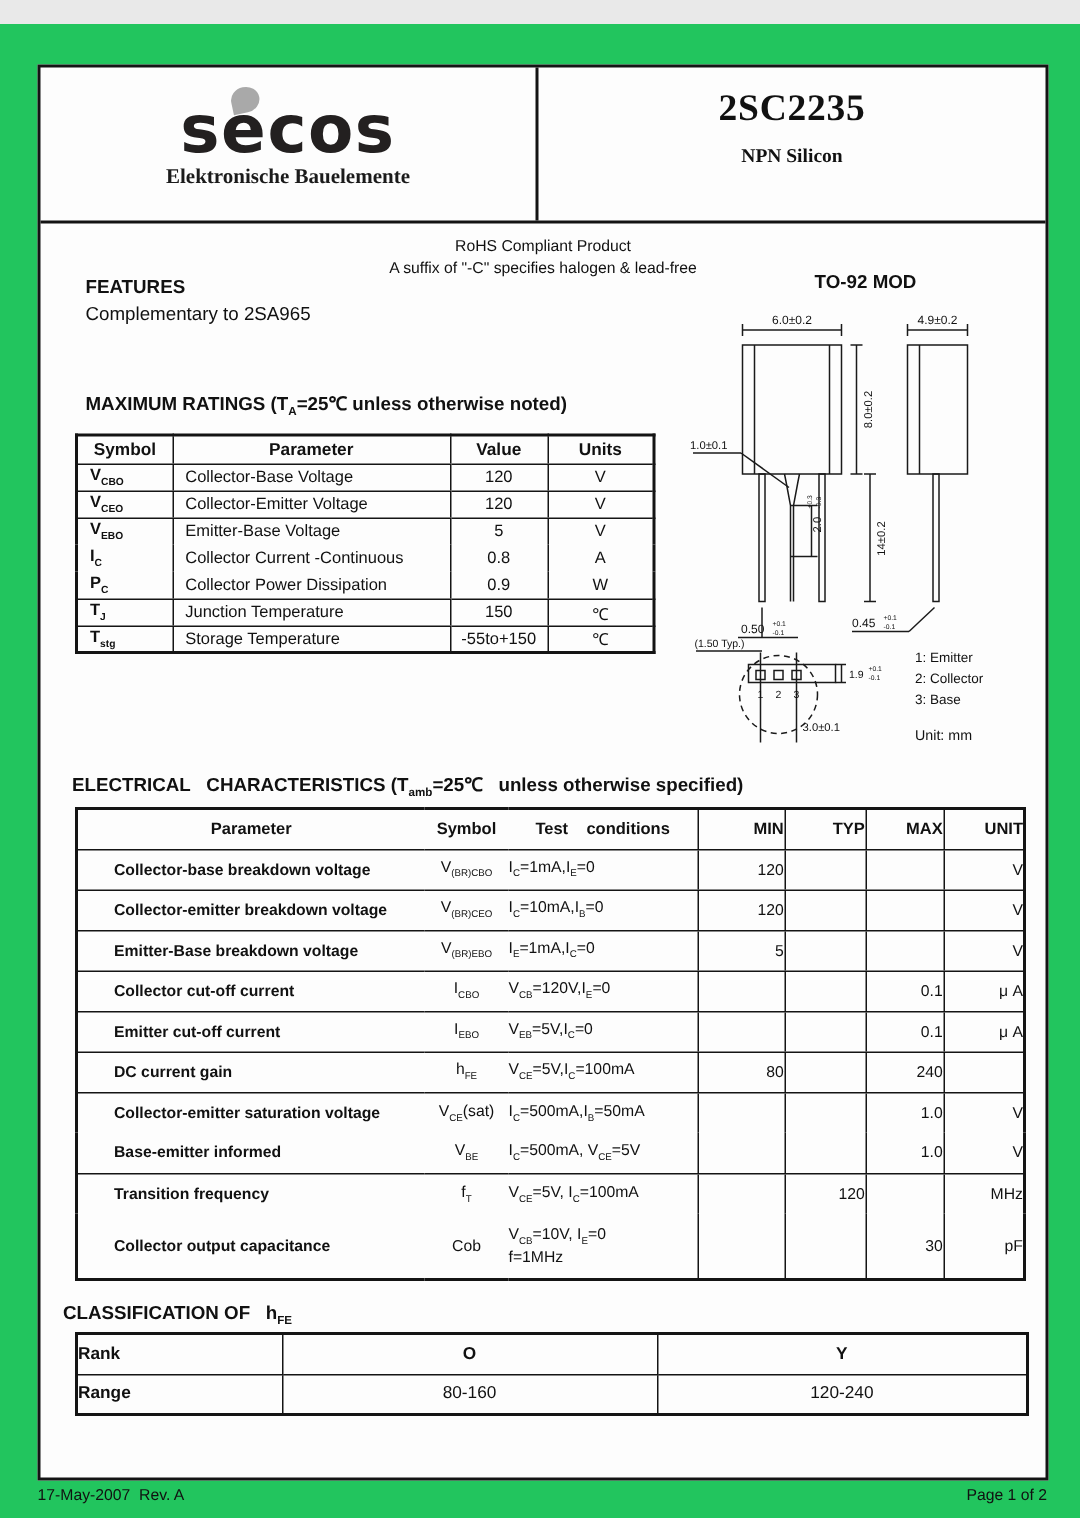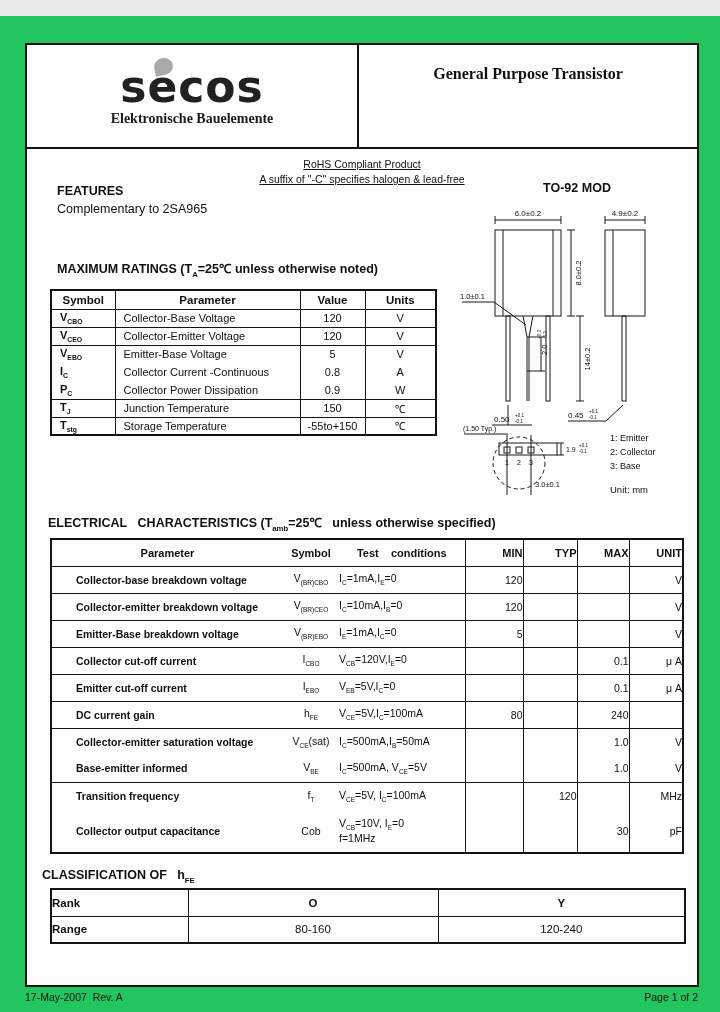--- a/index.html
+++ b/index.html
@@ -14,21 +14,21 @@
   .logo-text { font-family:"DejaVu Sans", sans-serif; font-weight:800; font-size:44px; line-height:44px; letter-spacing:1px; color:#232020; }
   .logo-accent { position:absolute; left:43px; top:-7px; width:19px; height:17px; background:#a9a9a9; border-radius:95% 95% 95% 0; transform:rotate(-12deg); }
   .logo-sub { font-family:"Liberation Serif", serif; font-weight:bold; font-size:14px; margin-top:2px; color:#1b1b1b; }
   .header-right { flex:1; border-left:2px solid #141414; text-align:center; font-family:"Liberation Serif", serif; padding-top:14px; }
   .part-number { font-size:25px; font-weight:bold; letter-spacing:.5px; }
   .device-type { font-size:13px; font-weight:bold; margin-top:9px; }
   .device-title { font-size:16px; font-weight:bold; margin-top:6px; }
 
   
   .rohs { position:absolute; top:112px; left:0; right:0; text-align:center; font-size:10.5px; line-height:15px; }
-  .rohs-line { text-decoration:underline; }
+  .rohs-line { }
 
   
   .features { position:absolute; top:139px; left:30px; font-size:12.5px; }
   .features-heading { font-weight:bold; }
   .features-item { margin-top:4px; }
 
   
   .pkg-label { position:absolute; top:136px; left:430px; width:240px; text-align:center; font-weight:bold; font-size:12.5px; }
   .pkg-svg { position:absolute; top:150px; left:423px; width:250px; height:335px; }
   .pkg-svg line, .pkg-svg rect, .pkg-svg circle, .pkg-svg polyline { stroke:#1a1a1a; fill:none; stroke-width:1; }
@@ -89,21 +89,22 @@
 
     <div class="header">
       <div class="header-left">
         <div class="logo">
           <span class="logo-accent"></span>
           <div class="logo-text">secos</div>
           <div class="logo-sub">Elektronische Bauelemente</div>
         </div>
       </div>
       <div class="header-right">
-        <div class="device-title">General Purpose Transistor</div>
+        <div class="part-number">2SC2235</div>
+        <div class="device-type">NPN Silicon</div>
       </div>
     </div>
 
     <div class="rohs">
       <div class="rohs-line">RoHS Compliant Product</div>
       <div class="rohs-line">A suffix of "-C" specifies halogen &amp; lead-free</div>
     </div>
 
     <div class="features">
       <div class="features-heading">FEATURES</div>

